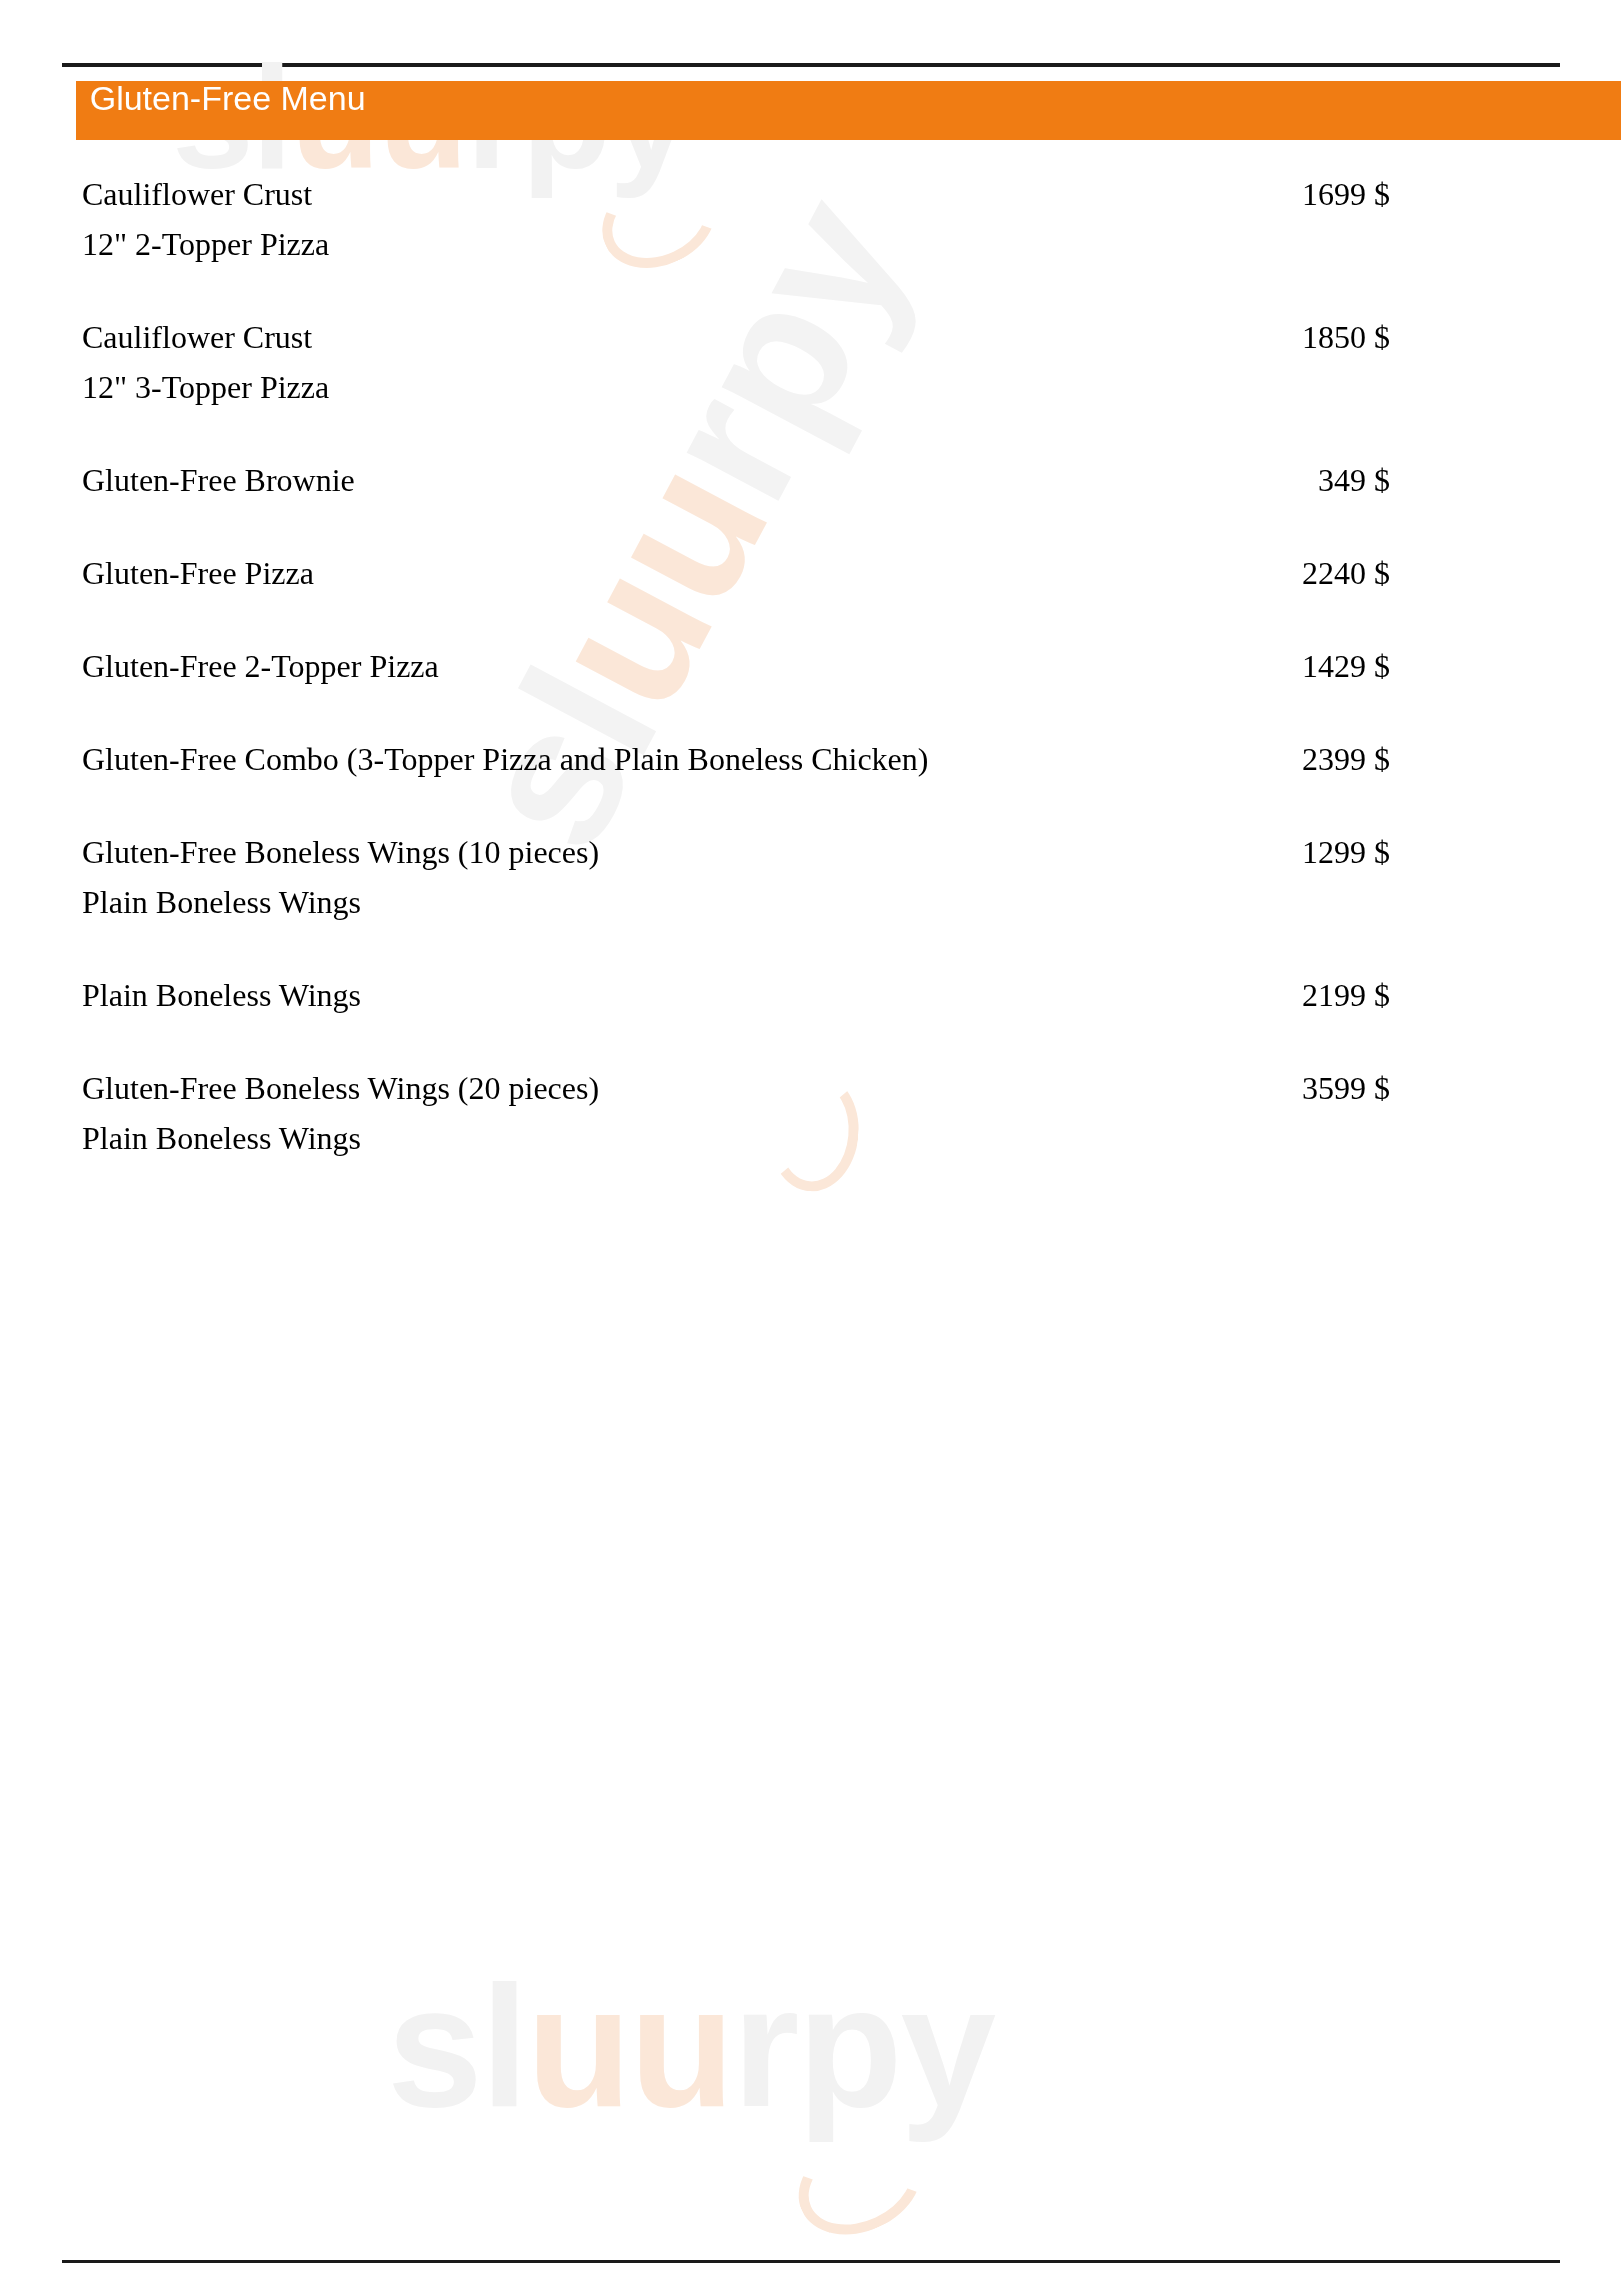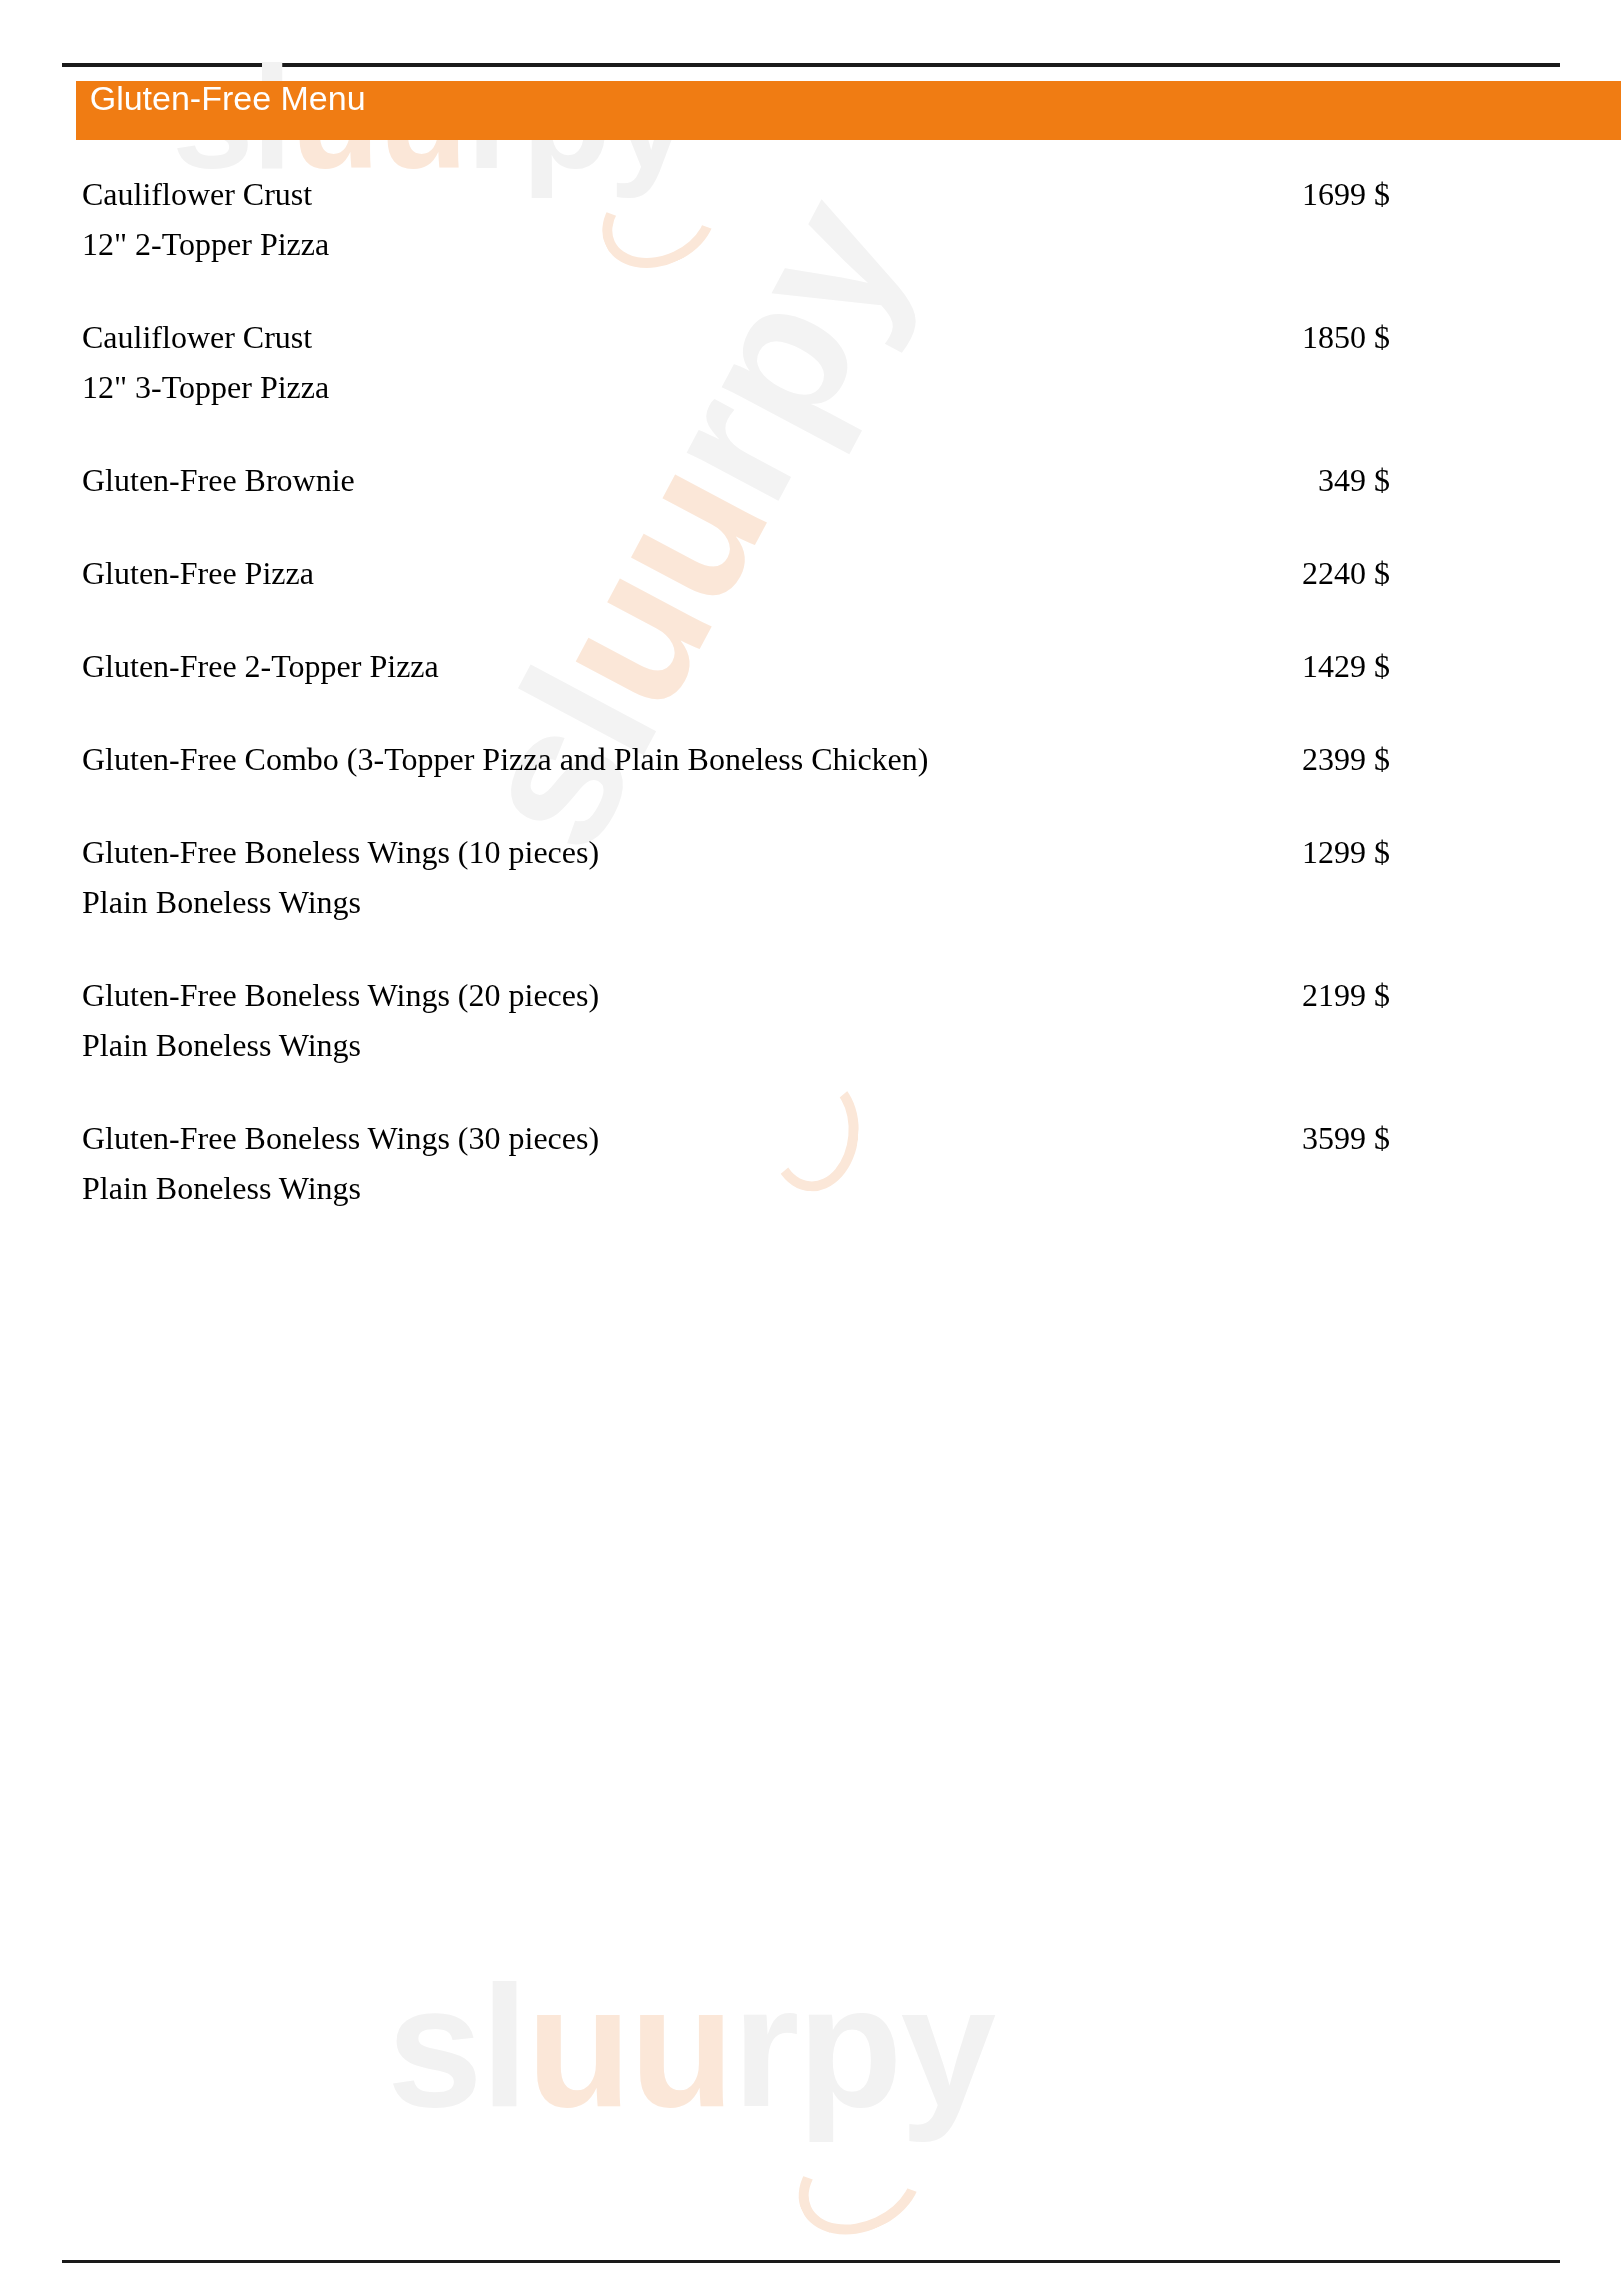--- a/index.html
+++ b/index.html
@@ -211,31 +211,30 @@
     <div class="menu-item">
       <div class="item-texts">
         <div class="item-name">Gluten-Free Boneless Wings (10 pieces)</div>
         <div class="item-desc">Plain Boneless Wings</div>
       </div>
       <div class="item-price">1299 $</div>
     </div>
 
     <div class="menu-item">
       <div class="item-texts">
+        <div class="item-desc">Plain Boneless Wings</div>
+      </div>
+      <div class="item-price">2199 $</div>
+    </div>
+
+    <div class="menu-item">
+      <div class="item-texts">
         <div class="item-name">Gluten-Free Boneless Wings (20 pieces)</div>
         <div class="item-desc">Plain Boneless Wings</div>
       </div>
-      <div class="item-price">2199 $</div>
-    </div>
-
-    <div class="menu-item">
-      <div class="item-texts">
-        <div class="item-name">Gluten-Free Boneless Wings (30 pieces)</div>
-        <div class="item-desc">Plain Boneless Wings</div>
-      </div>
       <div class="item-price">3599 $</div>
     </div>
 
   </div>
 
   <div class="rule-bottom"></div>
 </div>
 
 
 </body></html>

